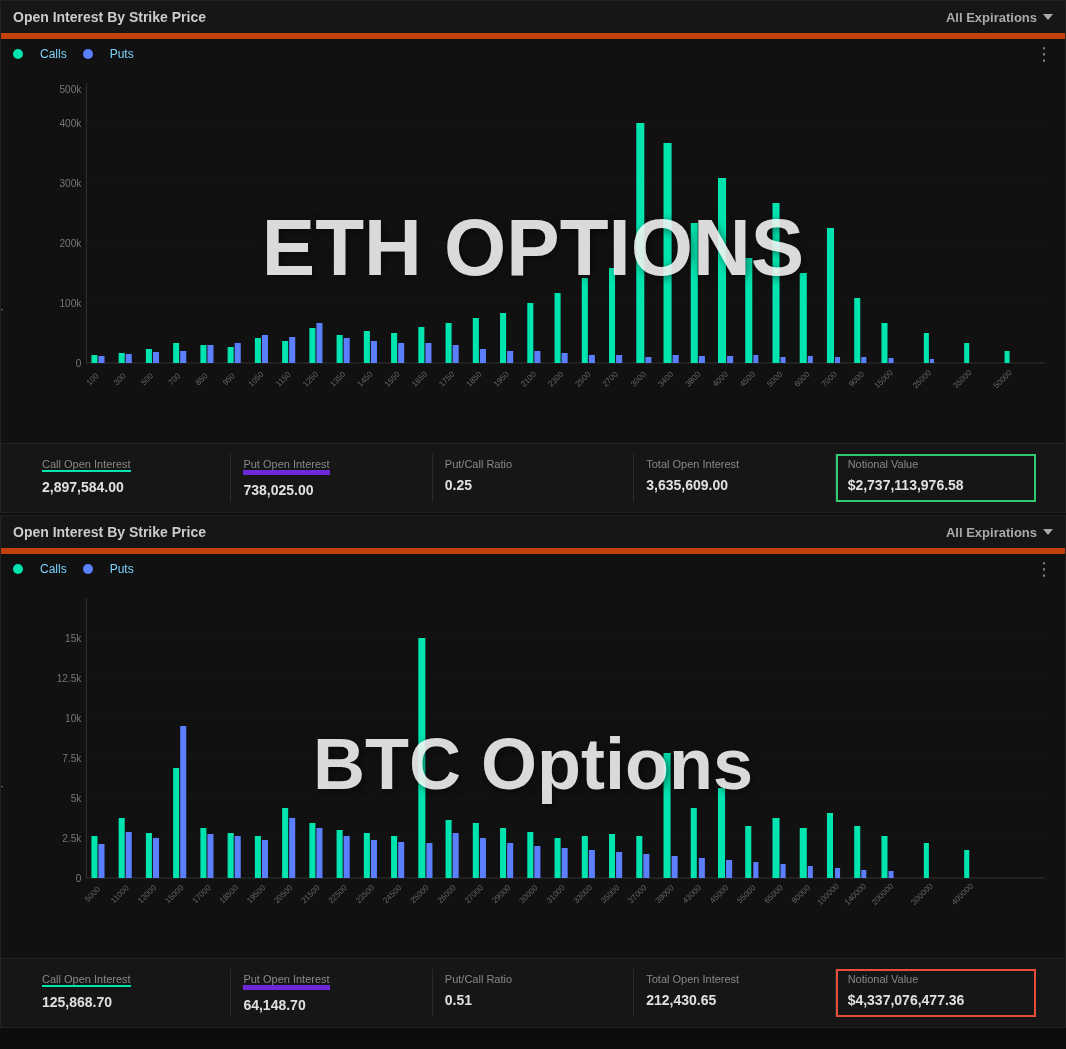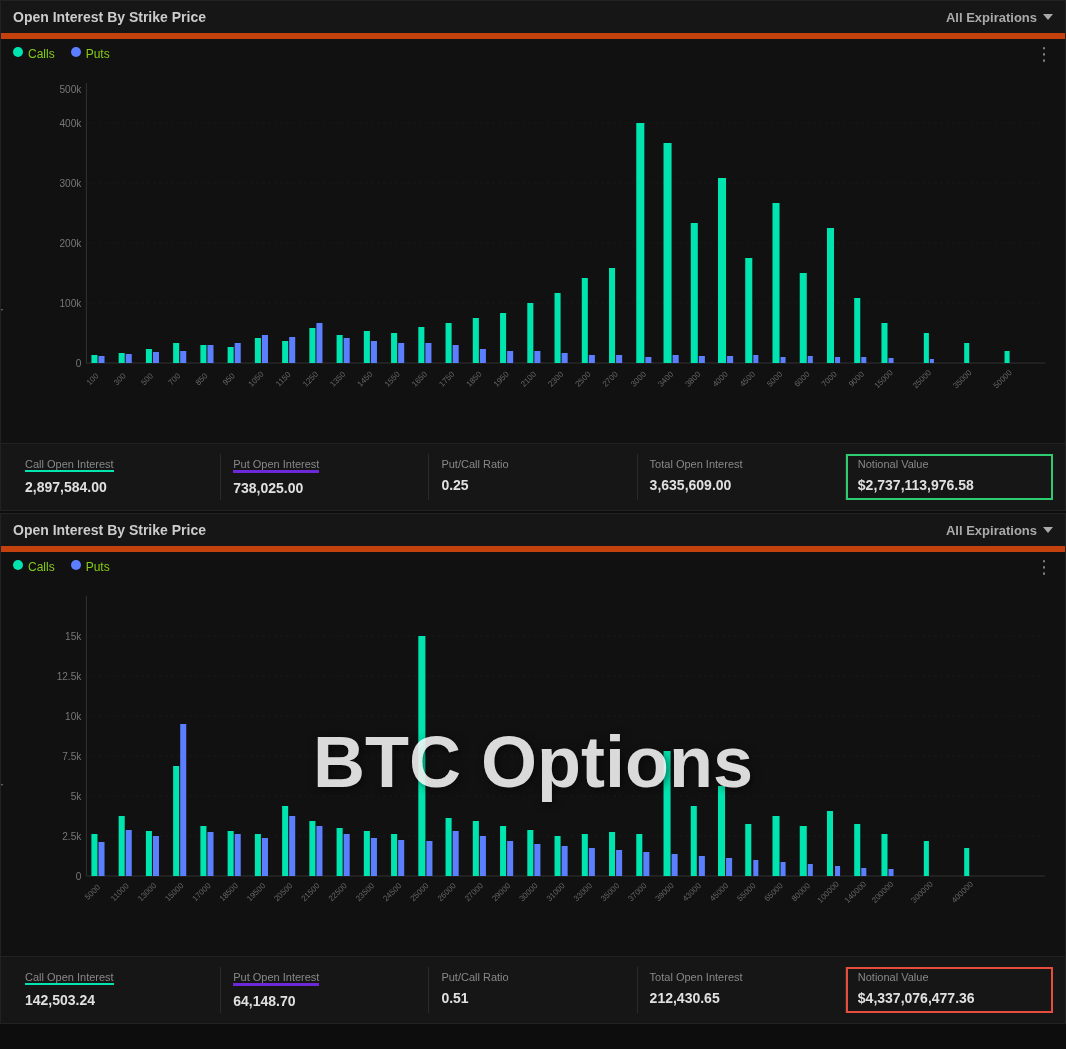--- a/index.html
+++ b/index.html
@@ -51,23 +51,24 @@
 
     .chart-legend {
       display: flex;
       gap: 16px;
       padding: 8px 12px 0;
       align-items: center;
     }
 
     .legend-item {
       display: flex;
-      gap: 5px;
+      align-items: center;
+      gap: 17px;
       font-size: 12px;
-      color: #84cc16;
+      color: #7dd3fc;
     }
 
     .legend-dot {
       width: 10px;
       height: 10px;
       border-radius: 50%;
     }
 
     .legend-dot.calls { background: #00e5b0; }
     .legend-dot.puts { background: #5b7fff; }
@@ -114,21 +115,21 @@
 
     .chart-svg-container {
       width: 100%;
       height: 100%;
     }
 
     .stats-bar {
       display: flex;
       background: #161616;
       border-top: 1px solid #222;
-      padding: 10px 12px;
+      padding: 10px 29px;
       gap: 0;
     }
 
     .stat-item {
       flex: 1;
       padding: 4px 12px;
       border-right: 1px solid #2a2a2a;
     }
 
     .stat-item:last-child {
@@ -150,21 +151,21 @@
       color: #888;
       margin-bottom: 4px;
     }
 
     .stat-label-underline-teal {
       border-bottom: 2px solid #00e5b0;
       display: inline-block;
     }
 
     .stat-label-underline-blue {
-      border-bottom: 3px solid #6d28d9;
+      border-bottom: 5px solid #6d28d9;
       display: inline-block;
     }
 
     .stat-value {
       font-size: 14px;
       font-weight: 600;
       color: #e0e0e0;
       margin-top: 7px;
     }
 
@@ -201,20 +202,21 @@
       </div>
       <div class="legend-item">
         <div class="legend-dot puts"></div>
         <span>Puts</span>
       </div>
     </div>
     <div class="menu-dots">⋮</div>
   </div>
 
   <div class="chart-area">
+    <span class="watermark">ETH OPTIONS</span>
     <div class="y-axis-label" style="writing-mode:vertical-rl;transform:rotate(180deg);position:absolute;left:2px;top:50%;font-size:11px;color:#777;">Open Interest</div>
     <svg class="chart-svg-container" viewBox="0 0 1000 330" preserveAspectRatio="none">
 
       <line x1="40" y1="10" x2="40" y2="290" stroke="#333" stroke-width="1"></line>
       <line x1="40" y1="290" x2="990" y2="290" stroke="#333" stroke-width="1"></line>
 
       <line x1="40" y1="230" x2="990" y2="230" stroke="#222" stroke-width="0.5" stroke-dasharray="3,3"></line>
       <line x1="40" y1="170" x2="990" y2="170" stroke="#222" stroke-width="0.5" stroke-dasharray="3,3"></line>
       <line x1="40" y1="110" x2="990" y2="110" stroke="#222" stroke-width="0.5" stroke-dasharray="3,3"></line>
       <line x1="40" y1="50" x2="990" y2="50" stroke="#222" stroke-width="0.5" stroke-dasharray="3,3"></line>
@@ -562,21 +564,21 @@
       <text x="870" y="308" font-size="8" fill="#666" text-anchor="middle" transform="rotate(-45,870,308)">300000</text>
       <text x="910" y="308" font-size="8" fill="#666" text-anchor="middle" transform="rotate(-45,910,308)">400000</text>
     </svg>
   </div>
 
   <div class="stats-bar">
     <div class="stat-item">
       <div class="stat-label">
         <span class="stat-label-underline-teal">Call Open Interest</span>
       </div>
-      <div class="stat-value">142,503.24</div>
+      <div class="stat-value">125,868.70</div>
     </div>
     <div class="stat-item">
       <div class="stat-label">
         <span class="stat-label-underline-blue">Put Open Interest</span>
       </div>
       <div class="stat-value">64,148.70</div>
     </div>
     <div class="stat-item">
       <div class="stat-label">Put/Call Ratio</div>
       <div class="stat-value">0.51</div>

